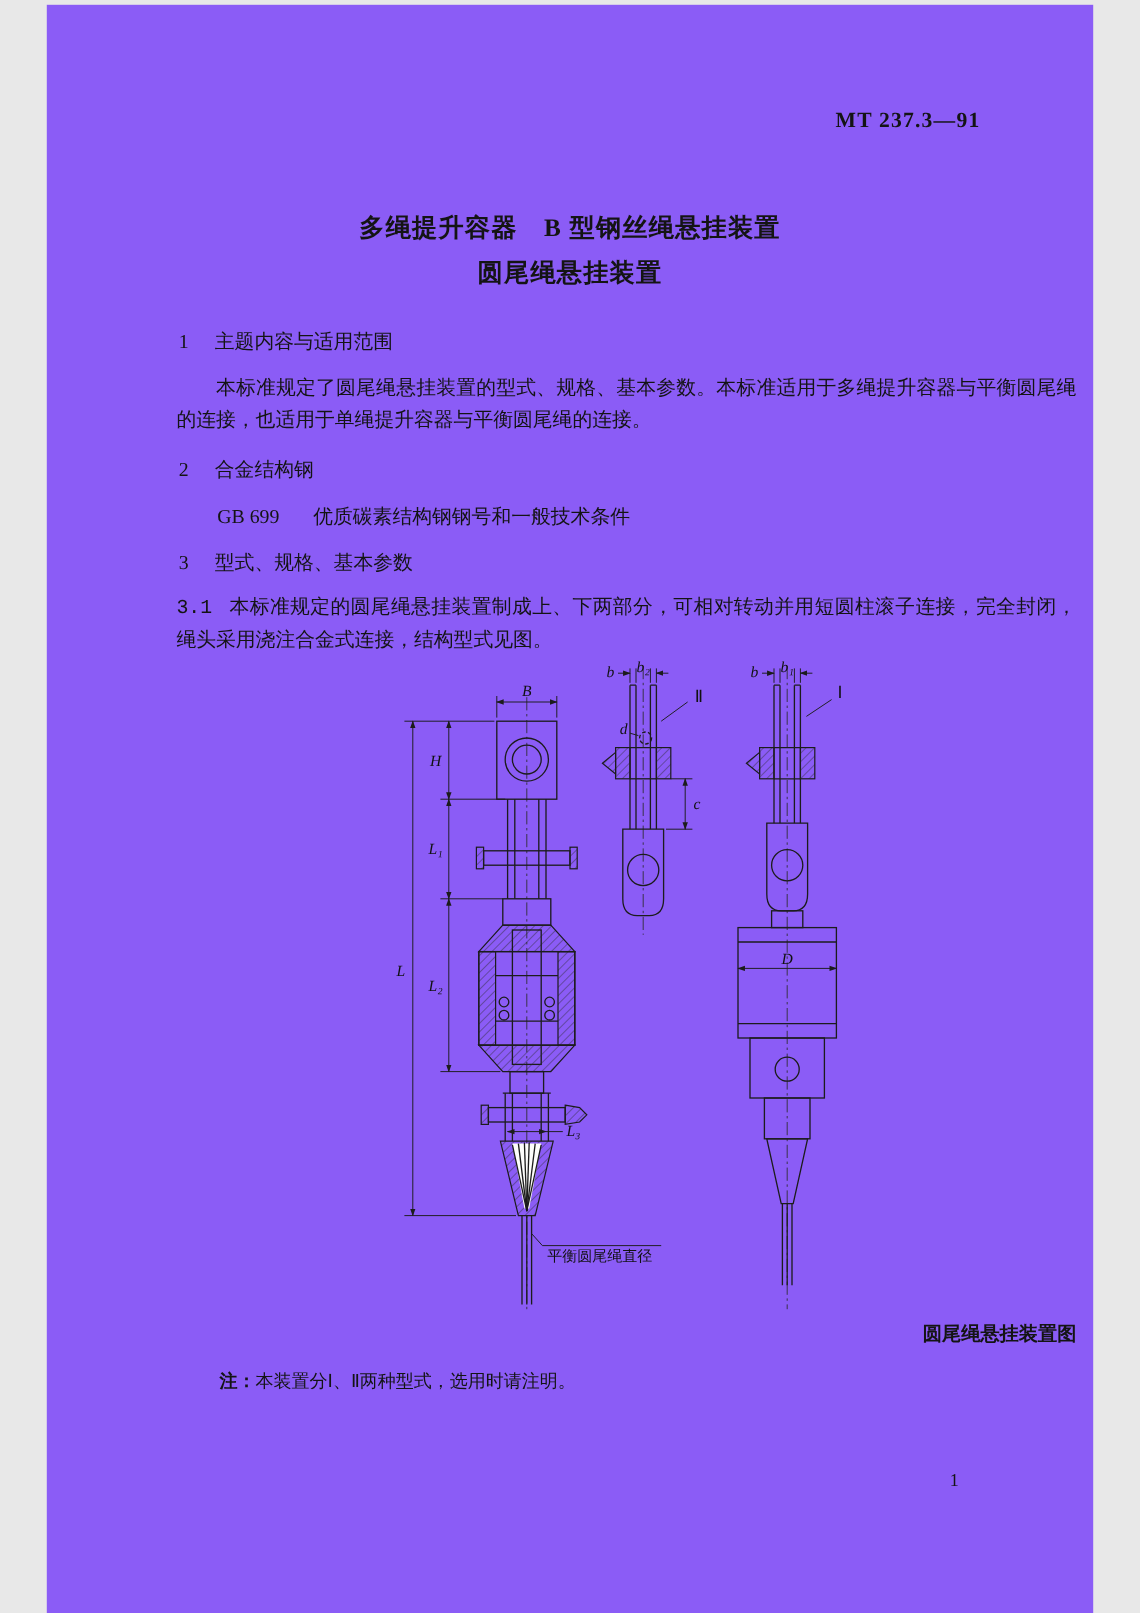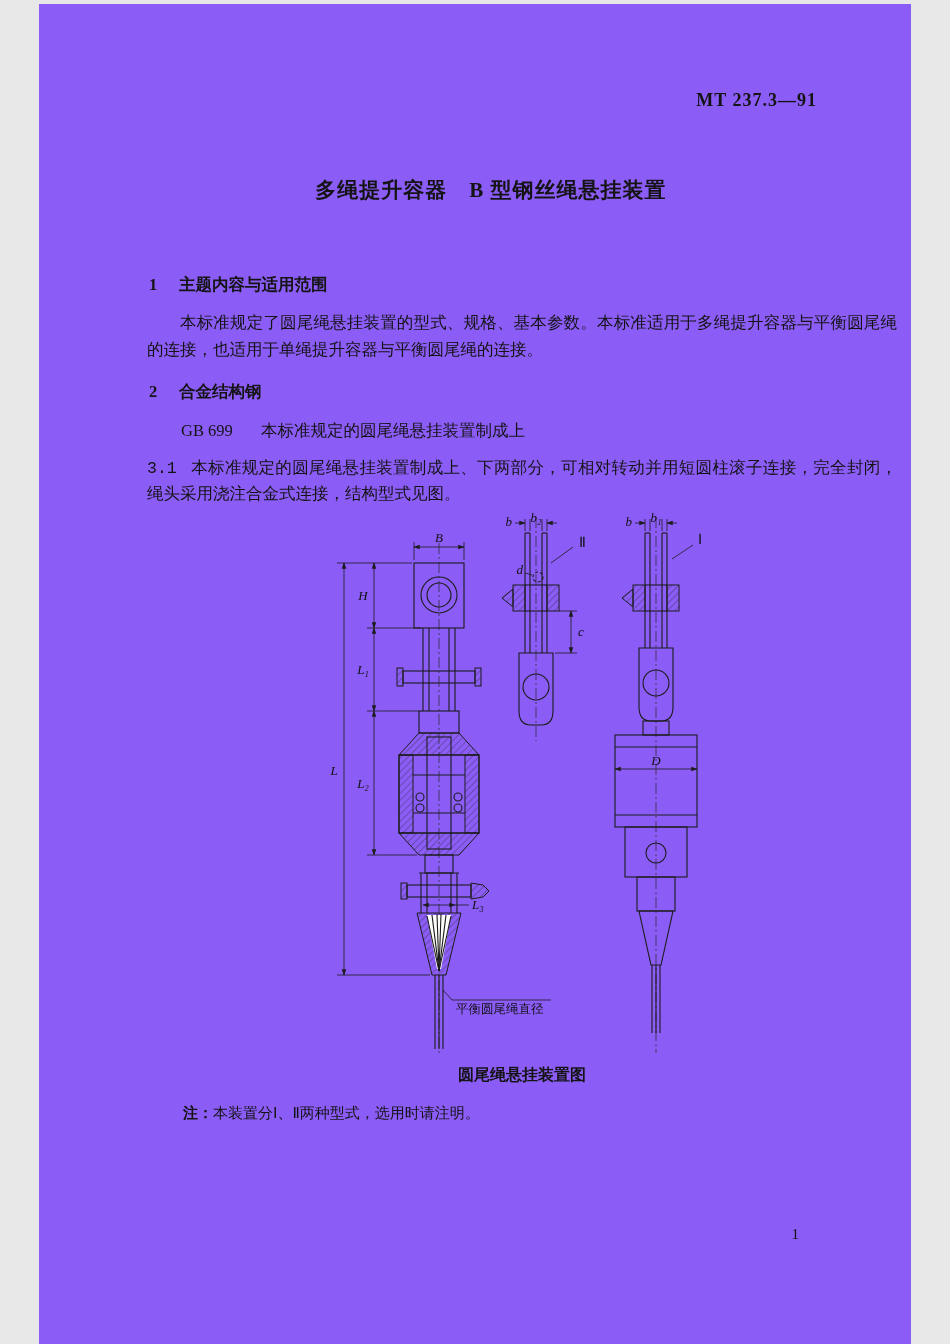--- a/index.html
+++ b/index.html
@@ -1,32 +1,32 @@
 <!DOCTYPE html>
 <html><head>
 <meta charset="utf-8">
 <style>
   html,body{margin:0;padding:0;background:#e8e8e8;}
   .page{position:relative;width:872px;height:1344px;background:#8b5cf6;margin:4px auto;
         font-family:"Liberation Serif", serif;color:#141414;overflow:hidden;}
   .std-code{position:absolute;top:86px;right:94px;font-size:18px;font-weight:bold;letter-spacing:1px;}
   .title-block{position:absolute;top:168px;left:0;width:100%;text-align:center;
-               font-size:21px;font-weight:bold;line-height:37px;letter-spacing:1px;padding-left:16px;}
+               font-size:21px;font-weight:bold;line-height:37px;letter-spacing:1px;}
   .content{position:absolute;left:108px;top:268px;width:750px;font-size:16.5px;line-height:1.6;}
-  .sec-head{font-weight:bold;font-size:16.5px;margin:0 0 12px 2px;}
+  .sec-head{font-weight:normal;font-size:16.5px;margin:0 0 12px 2px;}
   .sec-num{display:inline-block;min-width:30px;}
   .clause-num{font-weight:normal;display:inline-block;min-width:44px;}
   .para{margin:0 0 16px 0;text-indent:2em;text-align:justify;font-family:Liberation Serif, serif;}
   .ref-list{margin:0 0 12px 34px;}
   .ref-item{margin:0 0 8px 0;}
   .ref-code{display:inline-block;min-width:80px;}
   .clause{margin:0 0 4px 0;text-align:justify;font-family:Liberation Mono, monospace;}
   .fig-wrap{margin:2px 0 0 0;}
   .fig-svg{display:block;margin-left:172px;}
-  .fig-caption{text-align:center;font-weight:bold;font-size:16px;margin-top:4px;}
+  .fig-caption{text-align:right;font-weight:bold;font-size:16px;margin-top:4px;}
   .fig-note{margin:14px 0 0 36px;font-size:15px;}
   .note-label{font-weight:bold;}
   .page-num{position:absolute;right:112px;top:1222px;font-size:15px;}
   
   .dr{stroke:#1c1c1c;fill:none;stroke-width:1.1;}
   .dim{stroke:#1c1c1c;fill:none;stroke-width:0.8;}
   .cl{stroke:#2a2a2a;fill:none;stroke-width:0.7;stroke-dasharray:11 3 2 3;}
   .ht{fill:url(#hatch);stroke:#1c1c1c;stroke-width:1;}
   text.dl{font-family:"Liberation Serif",serif;font-style:italic;font-size:13px;fill:#111;}
   text.rl{font-family:"Liberation Serif",serif;font-size:14px;fill:#111;}
@@ -34,38 +34,42 @@
 </style>
 </head>
 <body>
 
 <div class="page">
 
   <div class="std-code">MT 237.3—91</div>
 
   <div class="title-block">
     <div>多绳提升容器　B 型钢丝绳悬挂装置</div>
+    <div>圆尾绳悬挂装置</div>
   </div>
 
   <div class="content">
 
     <div class="sec-head">
       <span class="sec-num">1</span><span>主题内容与适用范围</span>
     </div>
     <p class="para">本标准规定了圆尾绳悬挂装置的型式、规格、基本参数。本标准适用于多绳提升容器与平衡圆尾绳的连接，也适用于单绳提升容器与平衡圆尾绳的连接。</p>
 
     <div class="sec-head">
       <span class="sec-num">2</span><span>合金结构钢</span>
     </div>
     <div class="ref-list">
       <div class="ref-item">
-        <span class="ref-code">GB 699</span><span>本标准规定的圆尾绳悬挂装置制成上</span>
+        <span class="ref-code">GB 699</span><span>优质碳素结构钢钢号和一般技术条件</span>
       </div>
     </div>
 
+    <div class="sec-head">
+      <span class="sec-num">3</span><span>型式、规格、基本参数</span>
+    </div>
     <p class="clause">
       <span class="clause-num">3.1</span><span>本标准规定的圆尾绳悬挂装置制成上、下两部分，可相对转动并用短圆柱滚子连接，完全封闭，绳头采用浇注合金式连接，结构型式见图。</span>
     </p>
 
     <div class="fig-wrap">
       <svg class="fig-svg" width="440" height="545" viewBox="0 0 440 545">
         <defs>
           <pattern id="hatch" width="5" height="5" patternUnits="userSpaceOnUse" patternTransform="rotate(45)">
             <line x1="0" y1="0" x2="0" y2="5" stroke="#2a2a2a" stroke-width="0.7"></line>
           </pattern>

